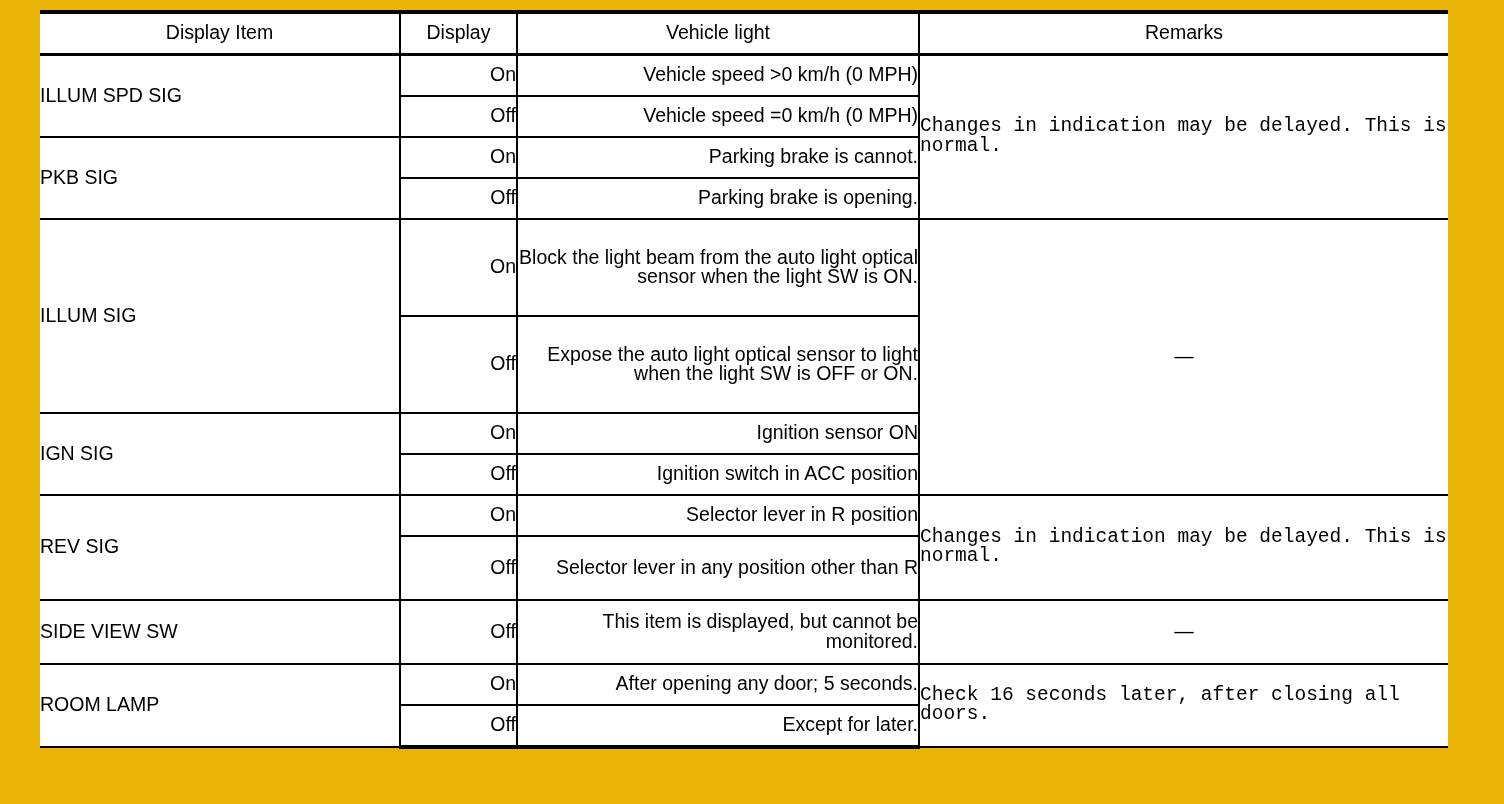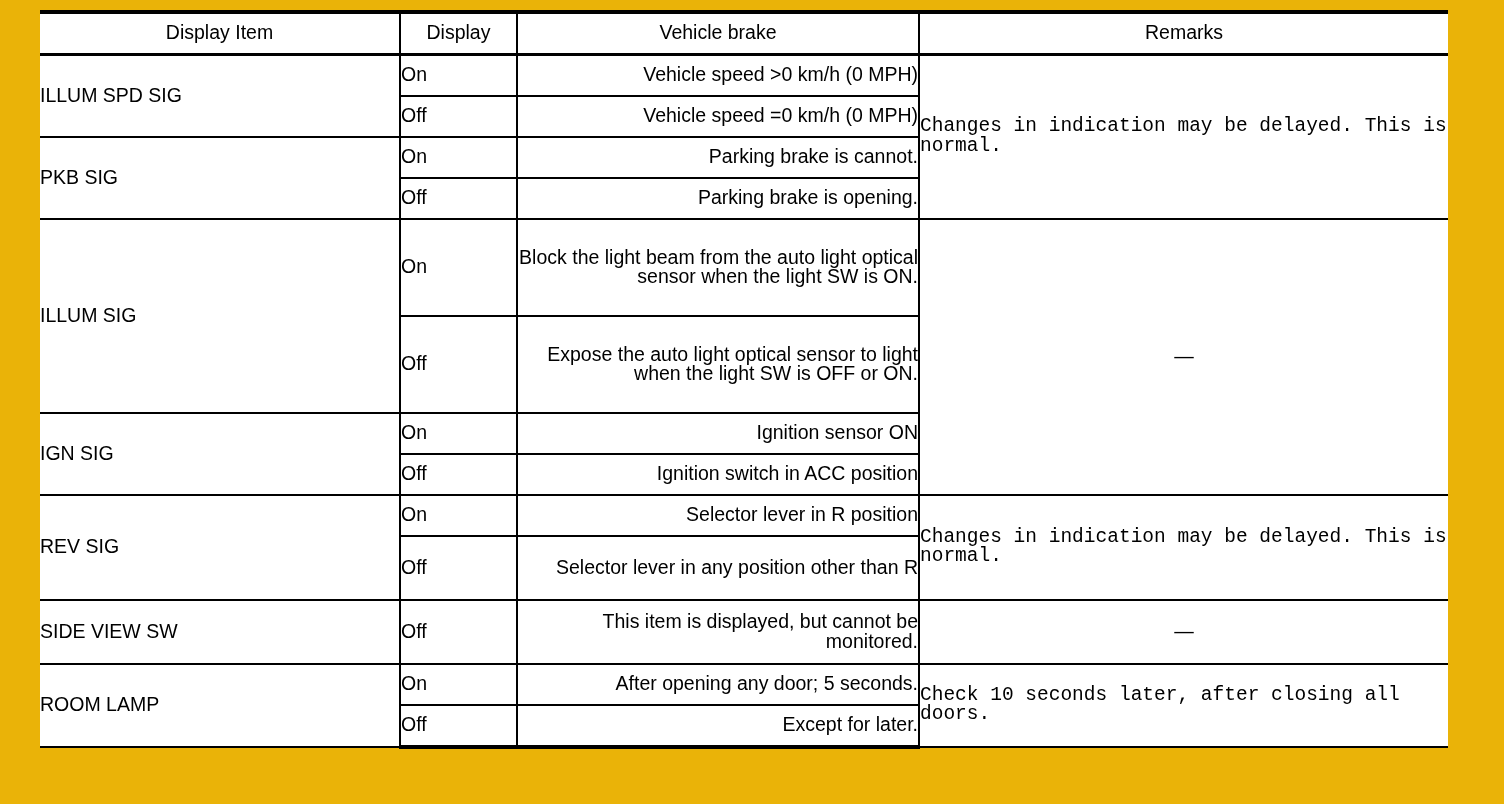--- a/index.html
+++ b/index.html
@@ -74,21 +74,21 @@
   }
 
   .item-label {
     display: block;
     text-align: left;
     white-space: nowrap;
   }
 
   .display-val {
     display: block;
-    text-align: left;
+    text-align: right;
     white-space: nowrap;
   }
 
   .status-text {
     display: block;
     text-align: right;
   }
 
   .remarks-text {
     display: block;
@@ -121,21 +121,21 @@
 
     <thead>
       <tr class="head-row">
         <th class="edge-l">
           <span class="th-text">Display Item</span>
         </th>
         <th>
           <span class="th-text">Display</span>
         </th>
         <th>
-          <span class="th-text">Vehicle brake</span>
+          <span class="th-text">Vehicle light</span>
         </th>
         <th class="edge-r">
           <span class="th-text">Remarks</span>
         </th>
       </tr>
     </thead>
 
     <tbody>
 
       <tr>
@@ -266,21 +266,21 @@
         <td class="edge-l cell-pad-l h-single" rowspan="2">
           <span class="item-label">ROOM LAMP</span>
         </td>
         <td class="cell-pad-c h-single">
           <span class="display-val">On</span>
         </td>
         <td class="cell-pad-s h-single">
           <span class="status-text">After opening any door; 5 seconds.</span>
         </td>
         <td class="edge-r cell-pad-s" rowspan="2">
-          <span class="remarks-text">Check 10 seconds later, after closing all doors.</span>
+          <span class="remarks-text">Check 16 seconds later, after closing all doors.</span>
         </td>
       </tr>
       <tr class="last-row">
         <td class="cell-pad-c h-single">
           <span class="display-val">Off</span>
         </td>
         <td class="cell-pad-s h-single">
           <span class="status-text">Except for later.</span>
         </td>
       </tr>

